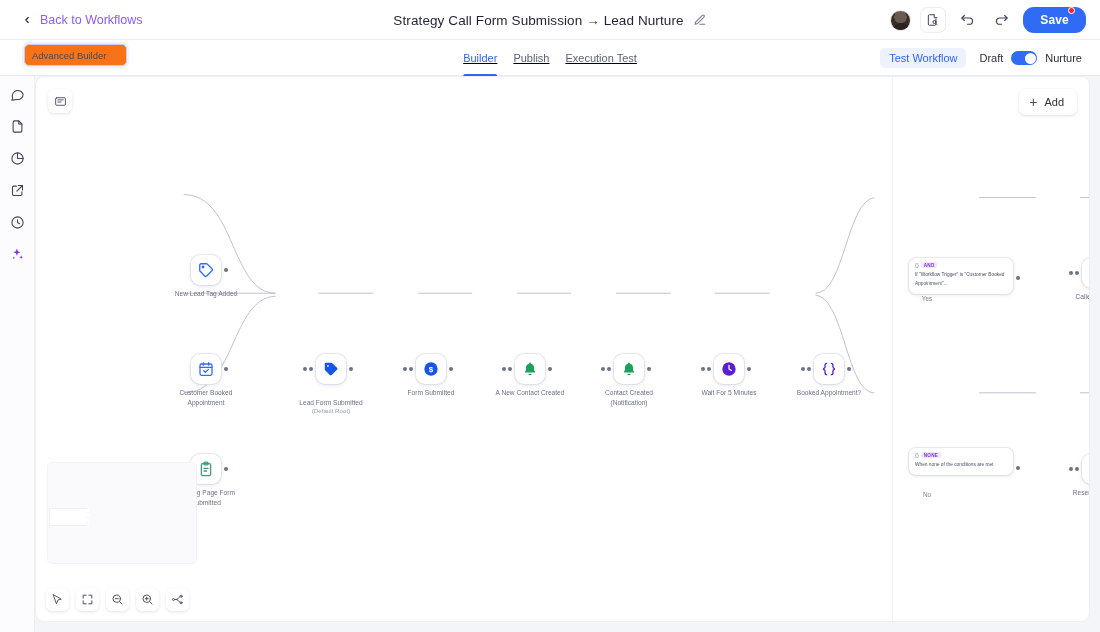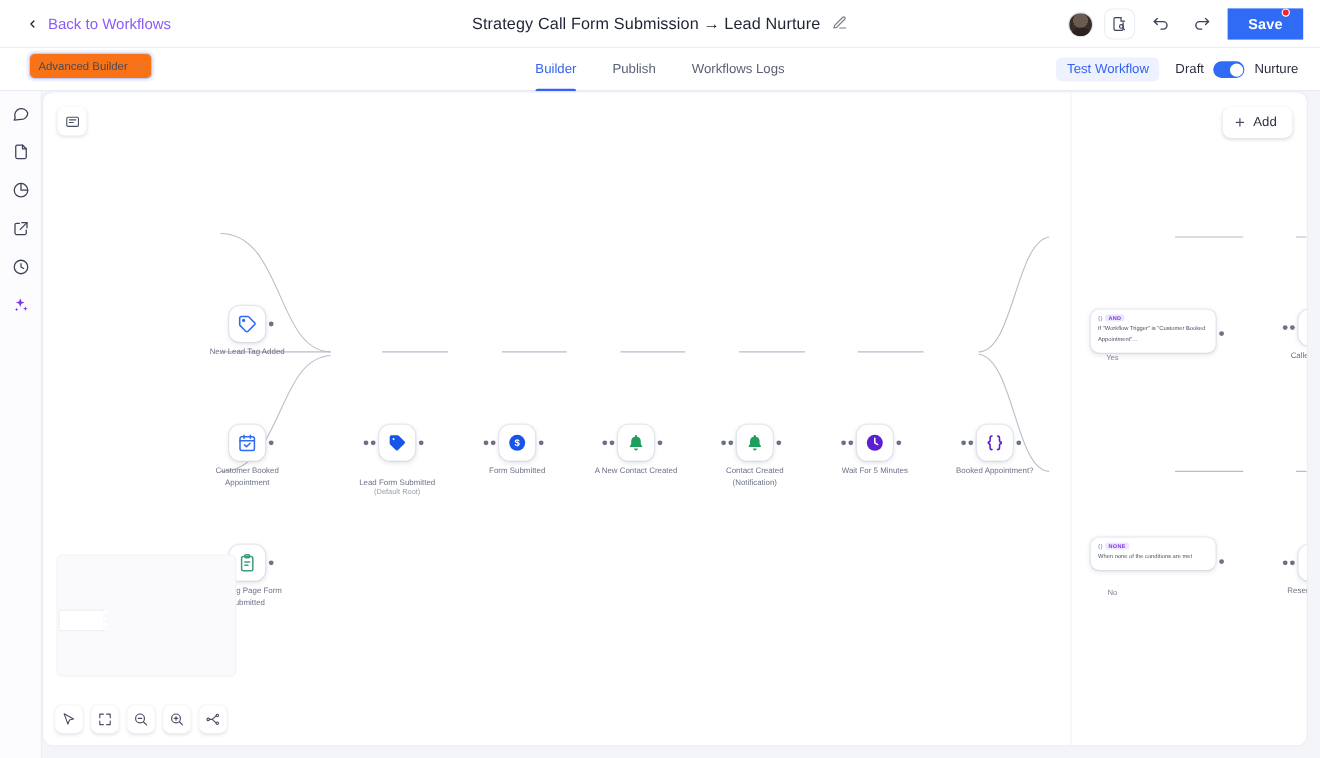--- a/index.html
+++ b/index.html
@@ -51,21 +51,21 @@
   .icon-btn {
     width: 24px; height: 24px; border-radius: 6px;
     display: flex; align-items: center; justify-content: center;
     cursor: pointer; color: #3c4257;
   }
   .icon-btn.boxed { box-shadow: 0 0 0 1px #eceef4; background:#fff; }
   .save-btn {
     position: relative;
     background: #2f6bf5; color: #fff;
     font-size: 12px; font-weight: 600;
-    padding: 6px 17px; border-radius: 0;
+    padding: 6px 17px; border-radius: 11px;
     border: none; cursor: pointer; letter-spacing: .2px;
   }
   .save-dot {
     position: absolute; right: -3px; top: -3px;
     width: 7px; height: 7px; border-radius: 50%;
     background: #f5232a; border: 1px solid #fff;
   }
 
   
   .subbar {
@@ -78,21 +78,21 @@
     border: 1px solid #c5cdf7; border-radius: 5px;
     background: #f97316;
     display: flex; align-items: center; justify-content: space-between;
     padding: 0 7px; cursor: pointer;
     box-shadow: 0 0 0 2px rgba(90,120,245,.10);
   }
   .builder-select span { font-size: 9.5px; color: #444a5c; }
   .caret { width: 8px; height: 8px; opacity:.5; }
   .tabs {
     position: absolute; left: 50%; transform: translateX(-50%); top: 0;
-    height: 36px; display: flex; align-items: center; gap: 30px;
+    height: 36px; display: flex; align-items: center; gap: 16px; text-decoration: underline;
   }
   .tab {
     font-size: 11px; color: #5b6175; cursor: pointer;
     height: 36px; display: flex; align-items: center; position: relative;
   }
   .tab.active { color: #3463f0; }
   .tab.active:after {
     content: ""; position: absolute; left: 0; right: 0; bottom: 0;
     height: 2px; background: #3463f0; border-radius: 2px 2px 0 0;
   }
@@ -301,21 +301,21 @@
       <span class="caret">
         <svg width="8" height="8" viewBox="0 0 24 24" fill="none" stroke="#8d93a6" stroke-width="2.6" stroke-linecap="round" stroke-linejoin="round">
             <polyline points="6 9 12 15 18 9"></polyline>
           </svg>
       </span>
     </div>
 
     <div class="tabs">
       <div class="tab active">Builder</div>
       <div class="tab">Publish</div>
-      <div class="tab">Workflows Logs</div>
+      <div class="tab">Execution Test</div>
     </div>
 
     <div class="subbar-right">
       <div class="test-wf">Test Workflow</div>
       <div class="toggle-wrap">
         <span class="toggle-lbl">Draft</span>
         <div class="toggle">
             <span class="knob"></span>
           </div>
         <span class="toggle-lbl">Nurture</span>

